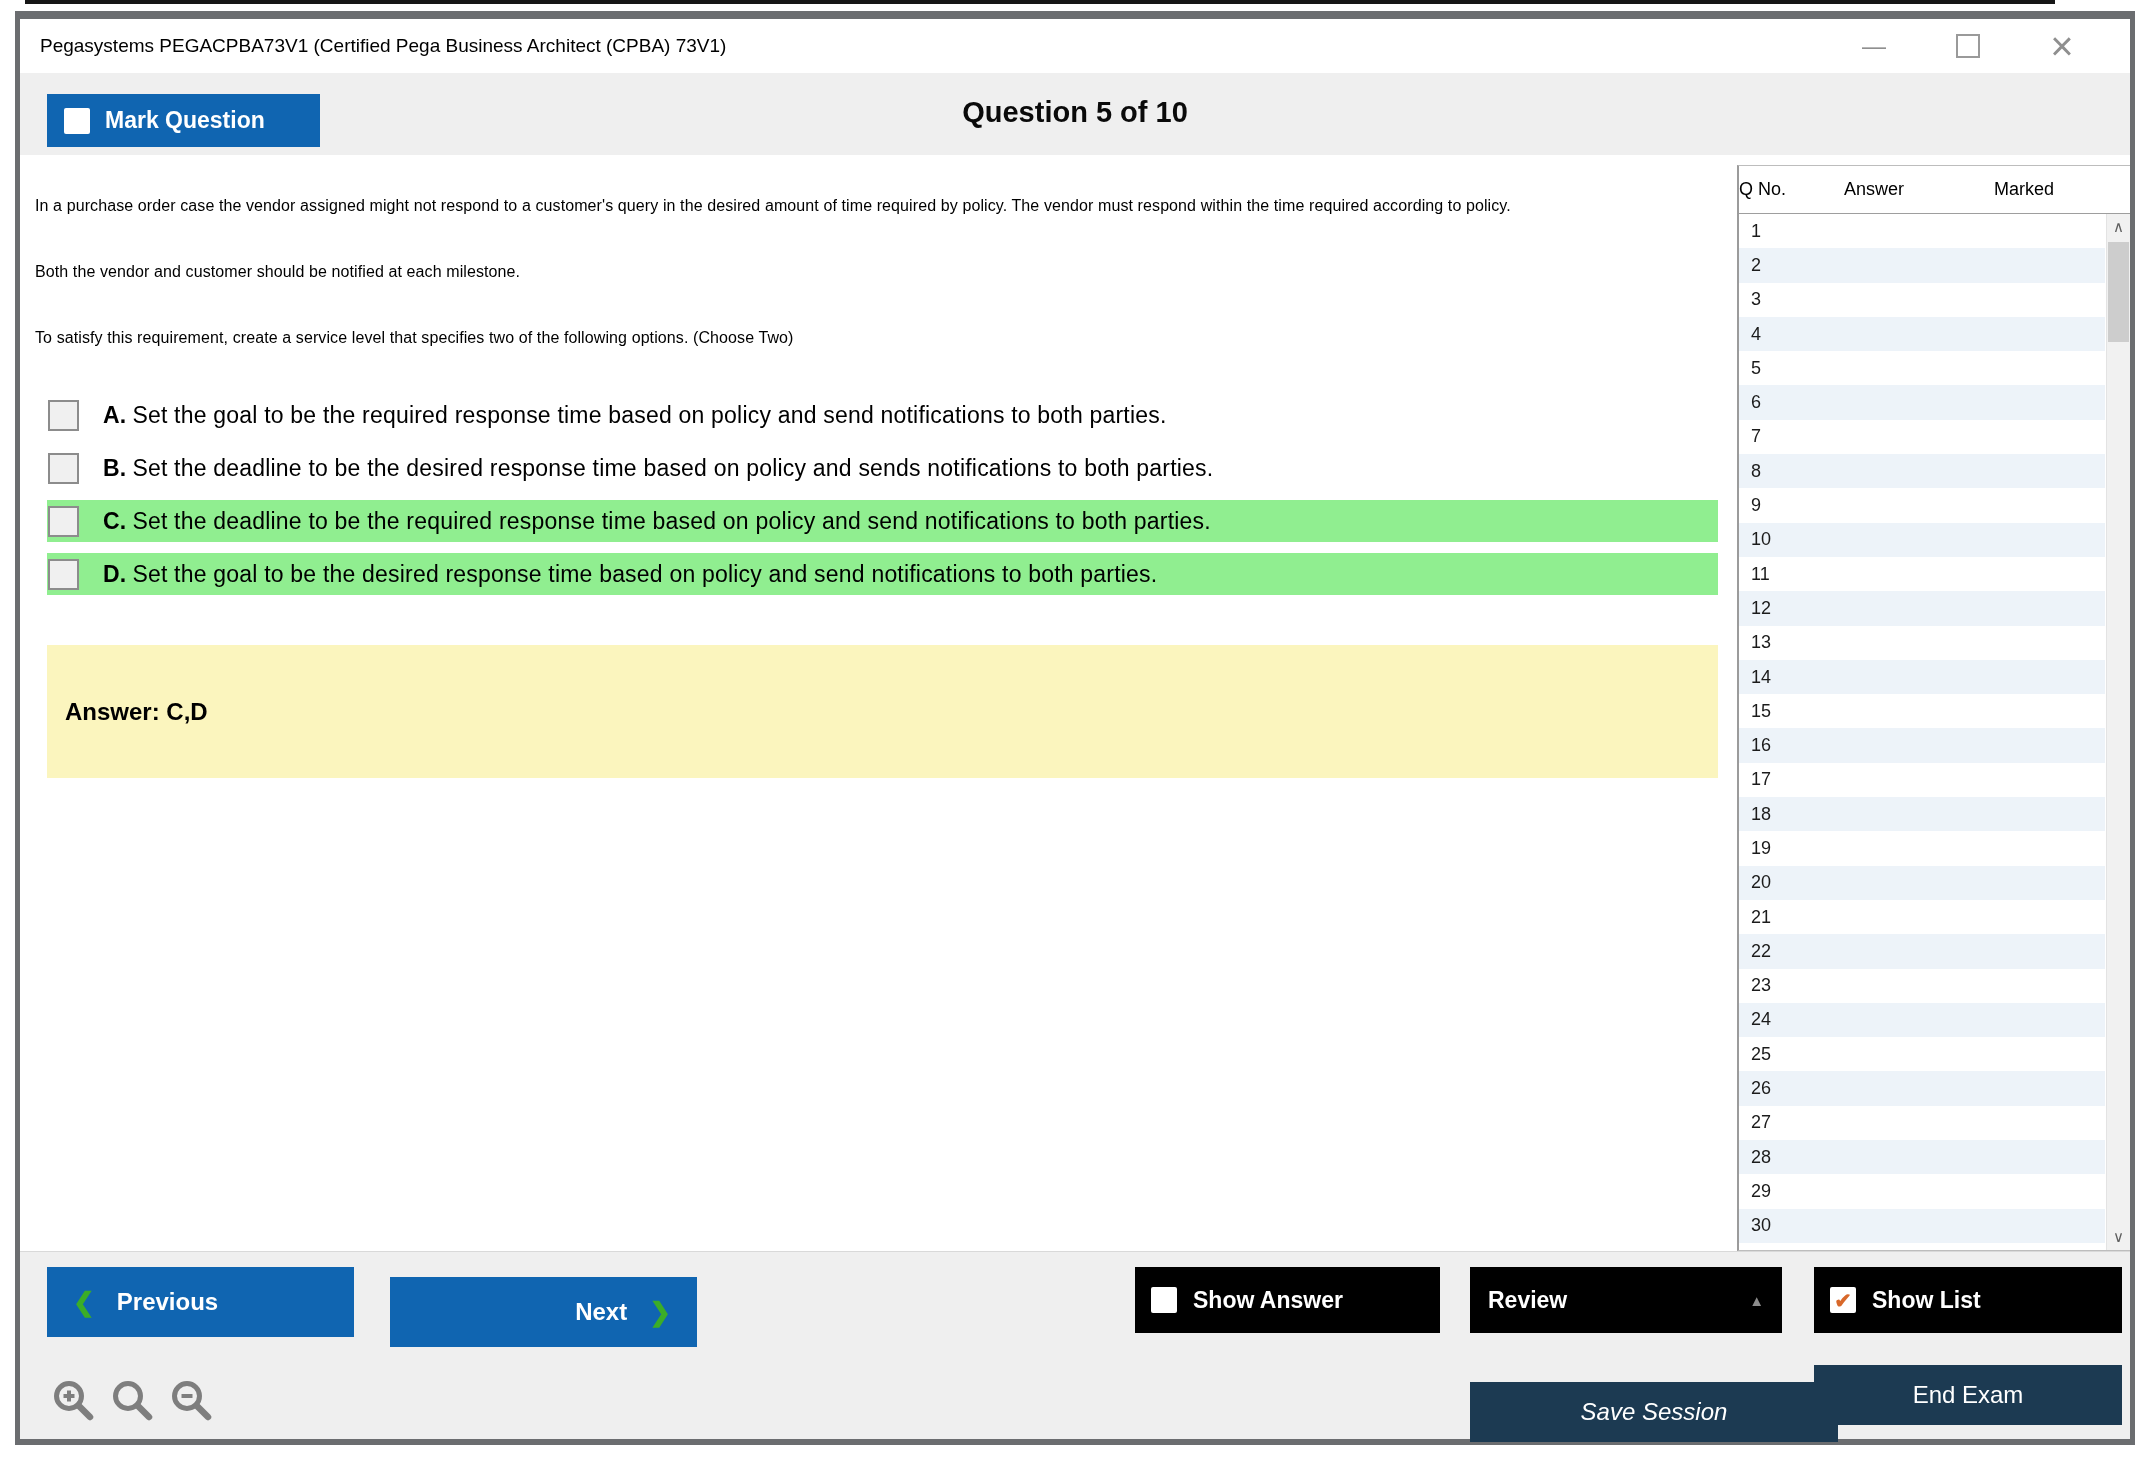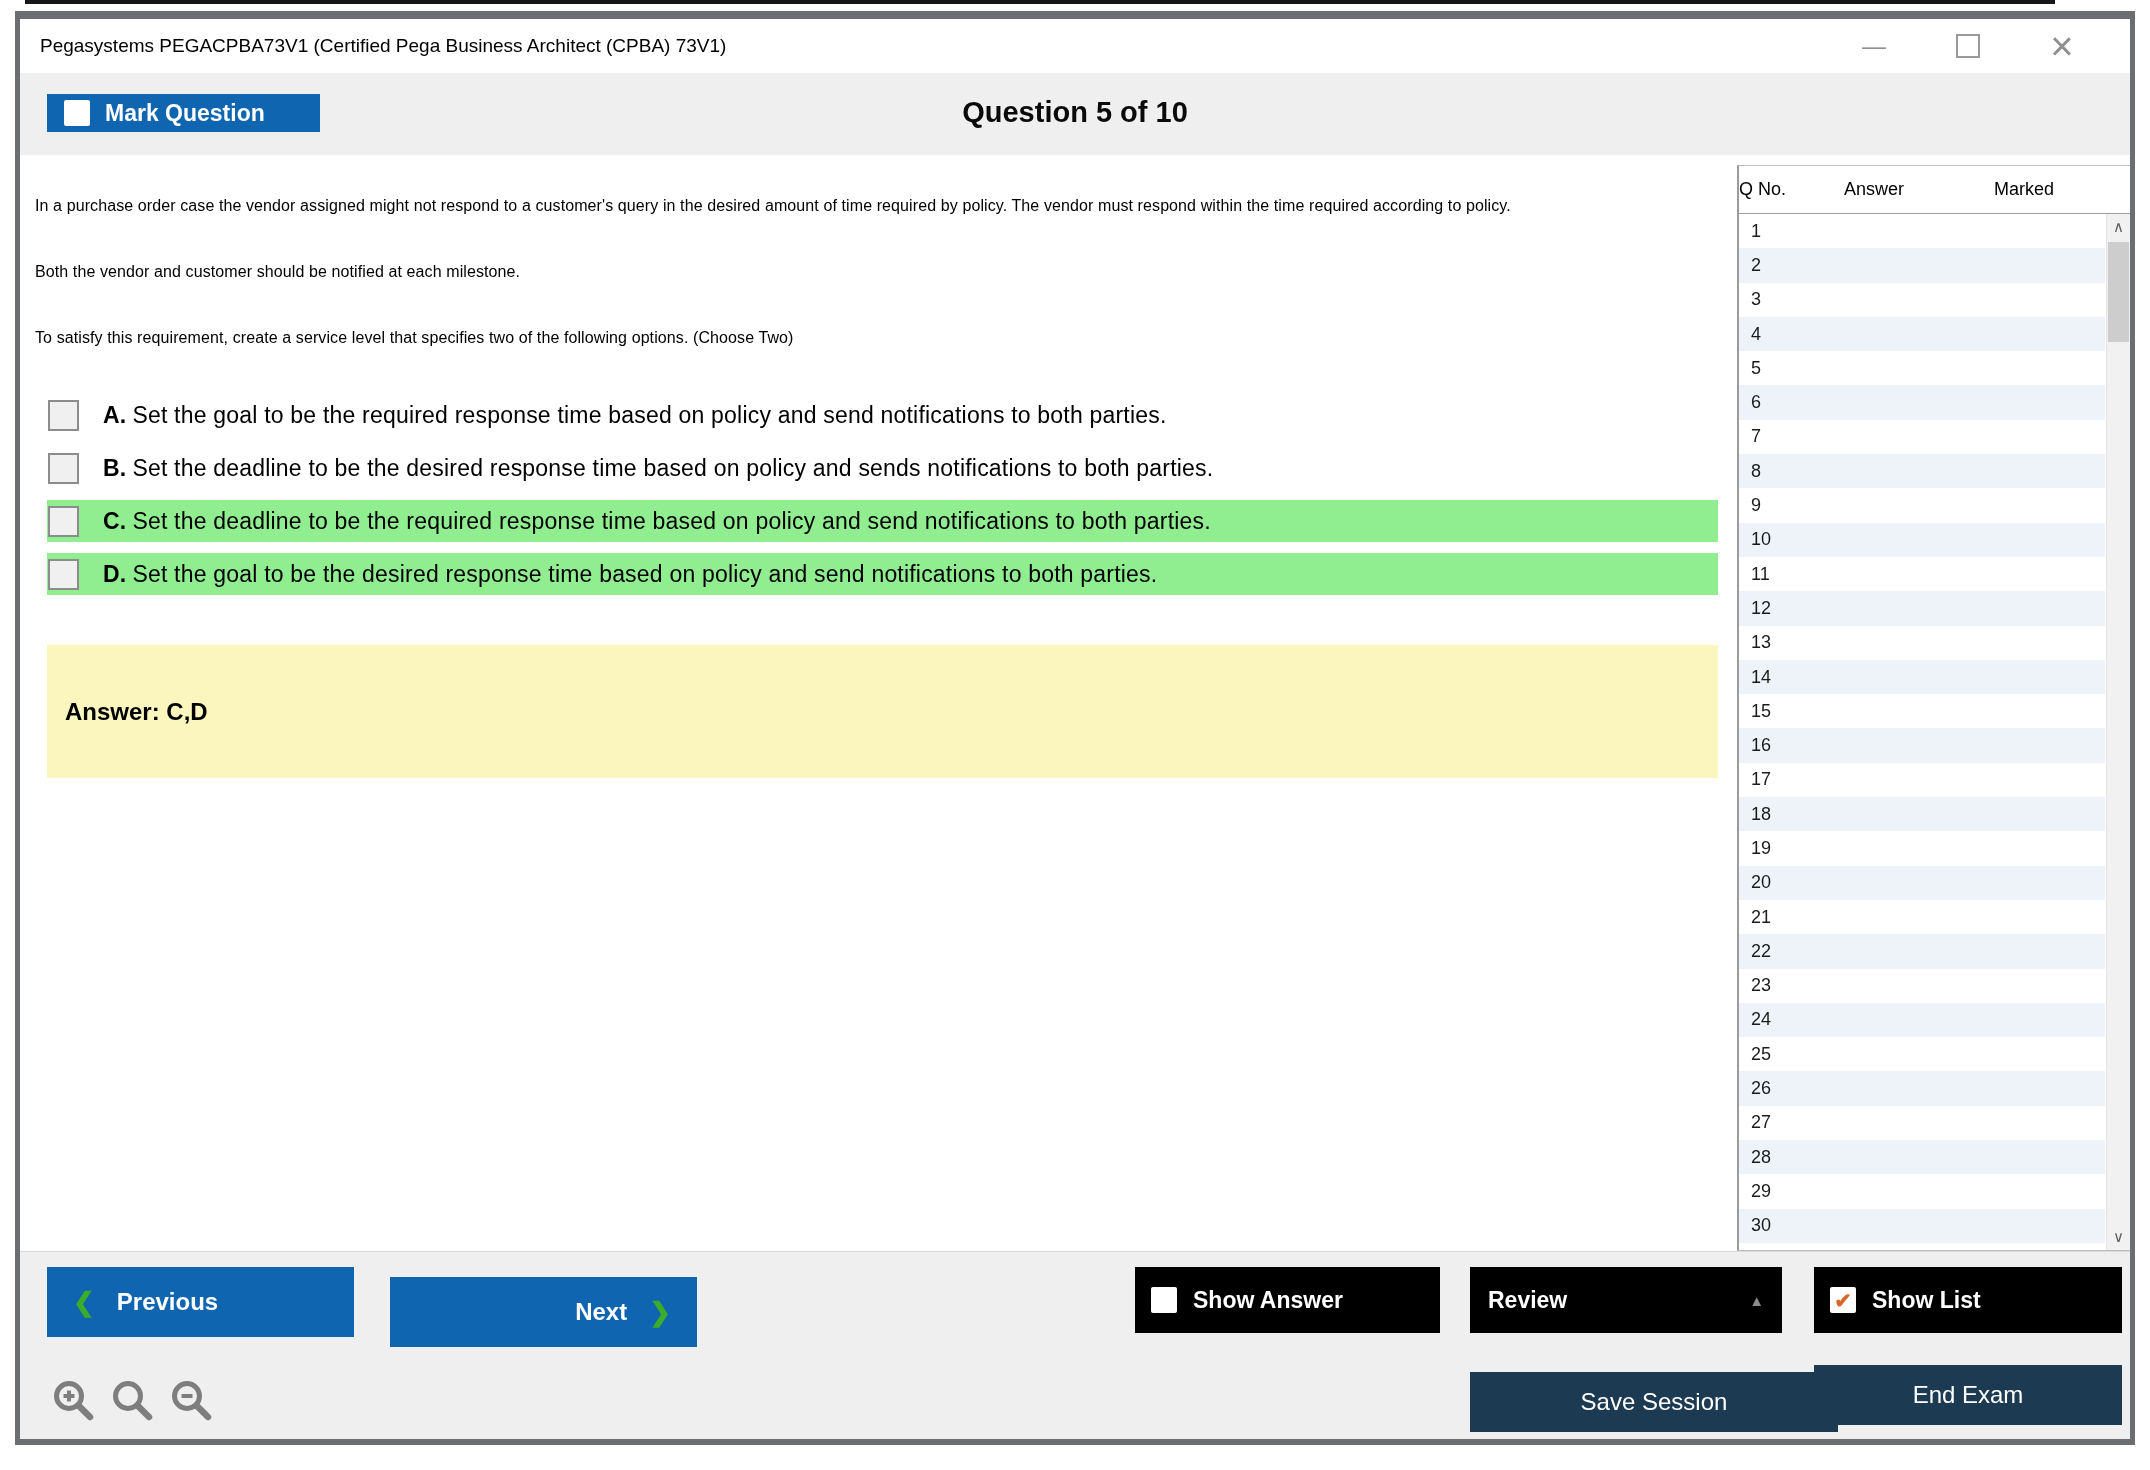--- a/index.html
+++ b/index.html
@@ -16,21 +16,21 @@
   .titlebar{height:54px;background:#ffffff;display:flex;align-items:center;flex:0 0 auto;}
   .title{padding-left:20px;font-size:19px;color:#000;}
   .win-controls{margin-left:auto;display:flex;align-items:center;gap:58px;margin-right:50px;}
   .win-btn{color:#8f8f8f;cursor:default;display:flex;align-items:center;justify-content:center;width:36px;height:36px;}
   .win-btn.min{font-size:24px;}
   .maxbox{width:20px;height:20px;border:2px solid #9a9a9a;display:inline-block;}
   .win-btn.close{font-size:40px;font-weight:300;line-height:36px;}
 
   
   .headerbar{height:82px;background:#efefef;position:relative;flex:0 0 auto;}
-  .mark-btn{position:absolute;left:27px;top:21px;width:273px;height:38px;background:#1065B1;border:none;
+  .mark-btn{position:absolute;left:27px;top:21px;width:273px;height:53px;background:#1065B1;border:none;
             color:#fff;font-weight:bold;font-size:23px;display:flex;align-items:center;gap:15px;
             padding:0 0 0 17px;font-family:inherit;cursor:pointer;}
   .mark-cb{width:26px;height:26px;background:#fff;border-radius:2px;flex:0 0 auto;}
   .q-counter{position:absolute;left:50%;transform:translateX(-50%);top:23px;font-size:29px;font-weight:bold;color:#0a0a0a;white-space:nowrap;}
 
   
   .content{flex:1 1 auto;display:flex;min-height:0;background:#fff;}
   .question-panel{flex:1 1 auto;padding:34px 19px 0 15px;box-sizing:border-box;}
   .para{margin:0 0 33px 0;font-size:16px;line-height:33px;color:#000000;letter-spacing:0.1px;max-width:1560px;}
   .para.last{margin-bottom:40px;}
@@ -70,21 +70,21 @@
   .fbtn{position:absolute;border:none;font-family:inherit;color:#fff;display:flex;align-items:center;cursor:pointer;box-sizing:border-box;}
   .btn-blue{background:#1065B1;font-weight:bold;font-size:24px;}
   .btn-orange{background:#000000;font-weight:bold;font-size:23px;}
   .btn-navy{background:#1C3A52;font-size:24px;font-weight:normal;justify-content:center;}
   .chev{color:#3BAD28;font-size:26px;font-weight:bold;}
   .btn-prev{left:27px;top:15px;width:307px;height:70px;gap:22px;padding-left:26px;}
   .btn-next{left:370px;top:25px;width:307px;height:70px;justify-content:flex-end;gap:22px;padding-right:26px;}
   .btn-show-answer{left:1115px;top:15px;width:305px;height:66px;gap:16px;padding-left:16px;}
   .btn-review{left:1450px;top:15px;width:312px;height:66px;padding:0 18px;}
   .btn-show-list{left:1794px;top:15px;width:308px;height:66px;gap:16px;padding-left:16px;}
-  .btn-save{left:1450px;top:120px;width:368px;height:60px;}
+  .btn-save{left:1450px;top:130px;width:368px;height:60px;font-style:italic;}
   .btn-end{left:1794px;top:113px;width:308px;height:60px;}
   .o-cb{width:26px;height:26px;background:#fff;border-radius:2px;flex:0 0 auto;display:flex;align-items:center;justify-content:center;}
   .o-cb .tick{color:#D8682A;font-size:21px;font-weight:bold;line-height:1;}
   .review-caret{margin-left:auto;color:#8c8c8c;font-size:15px;}
   .zoom-icons{position:absolute;left:30px;top:125px;display:flex;gap:13px;}
   .zoom-icons svg{display:block;cursor:pointer;}
 </style>
 </head>
 <body>
 

